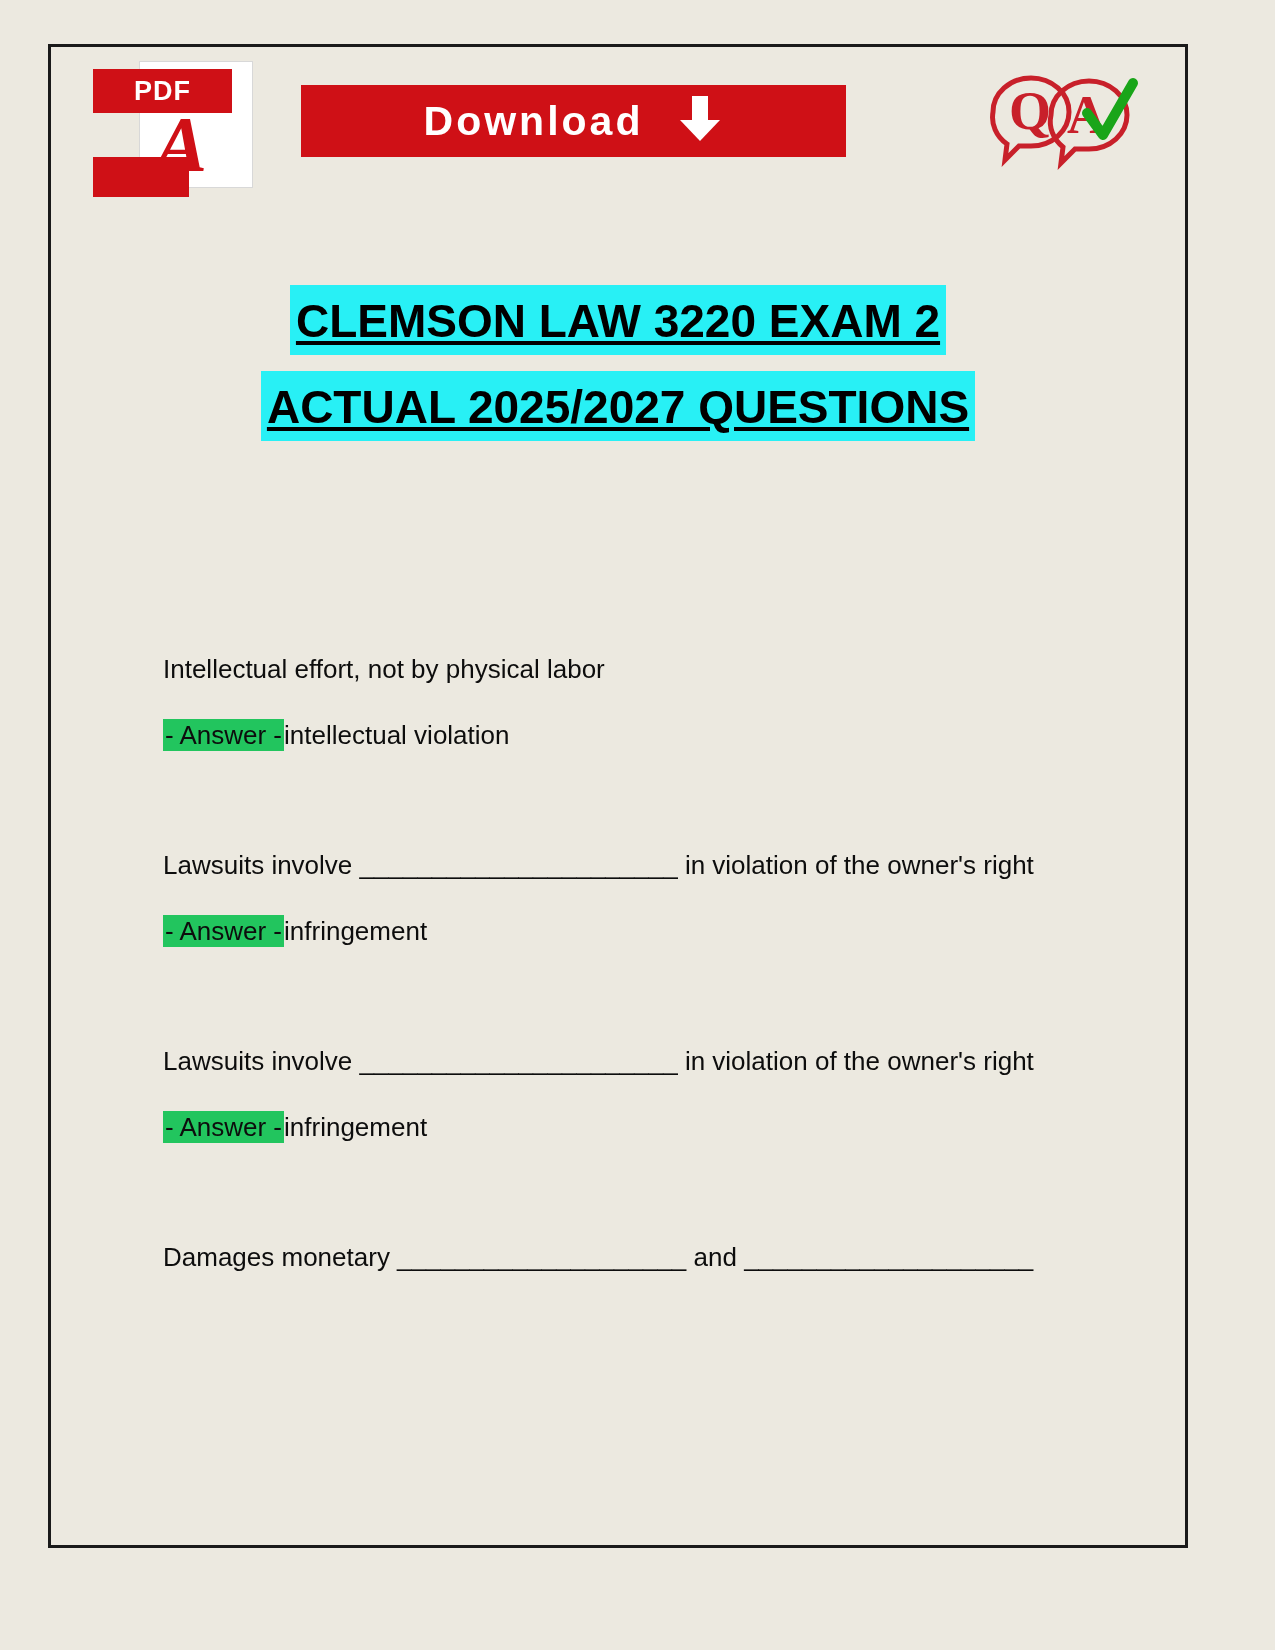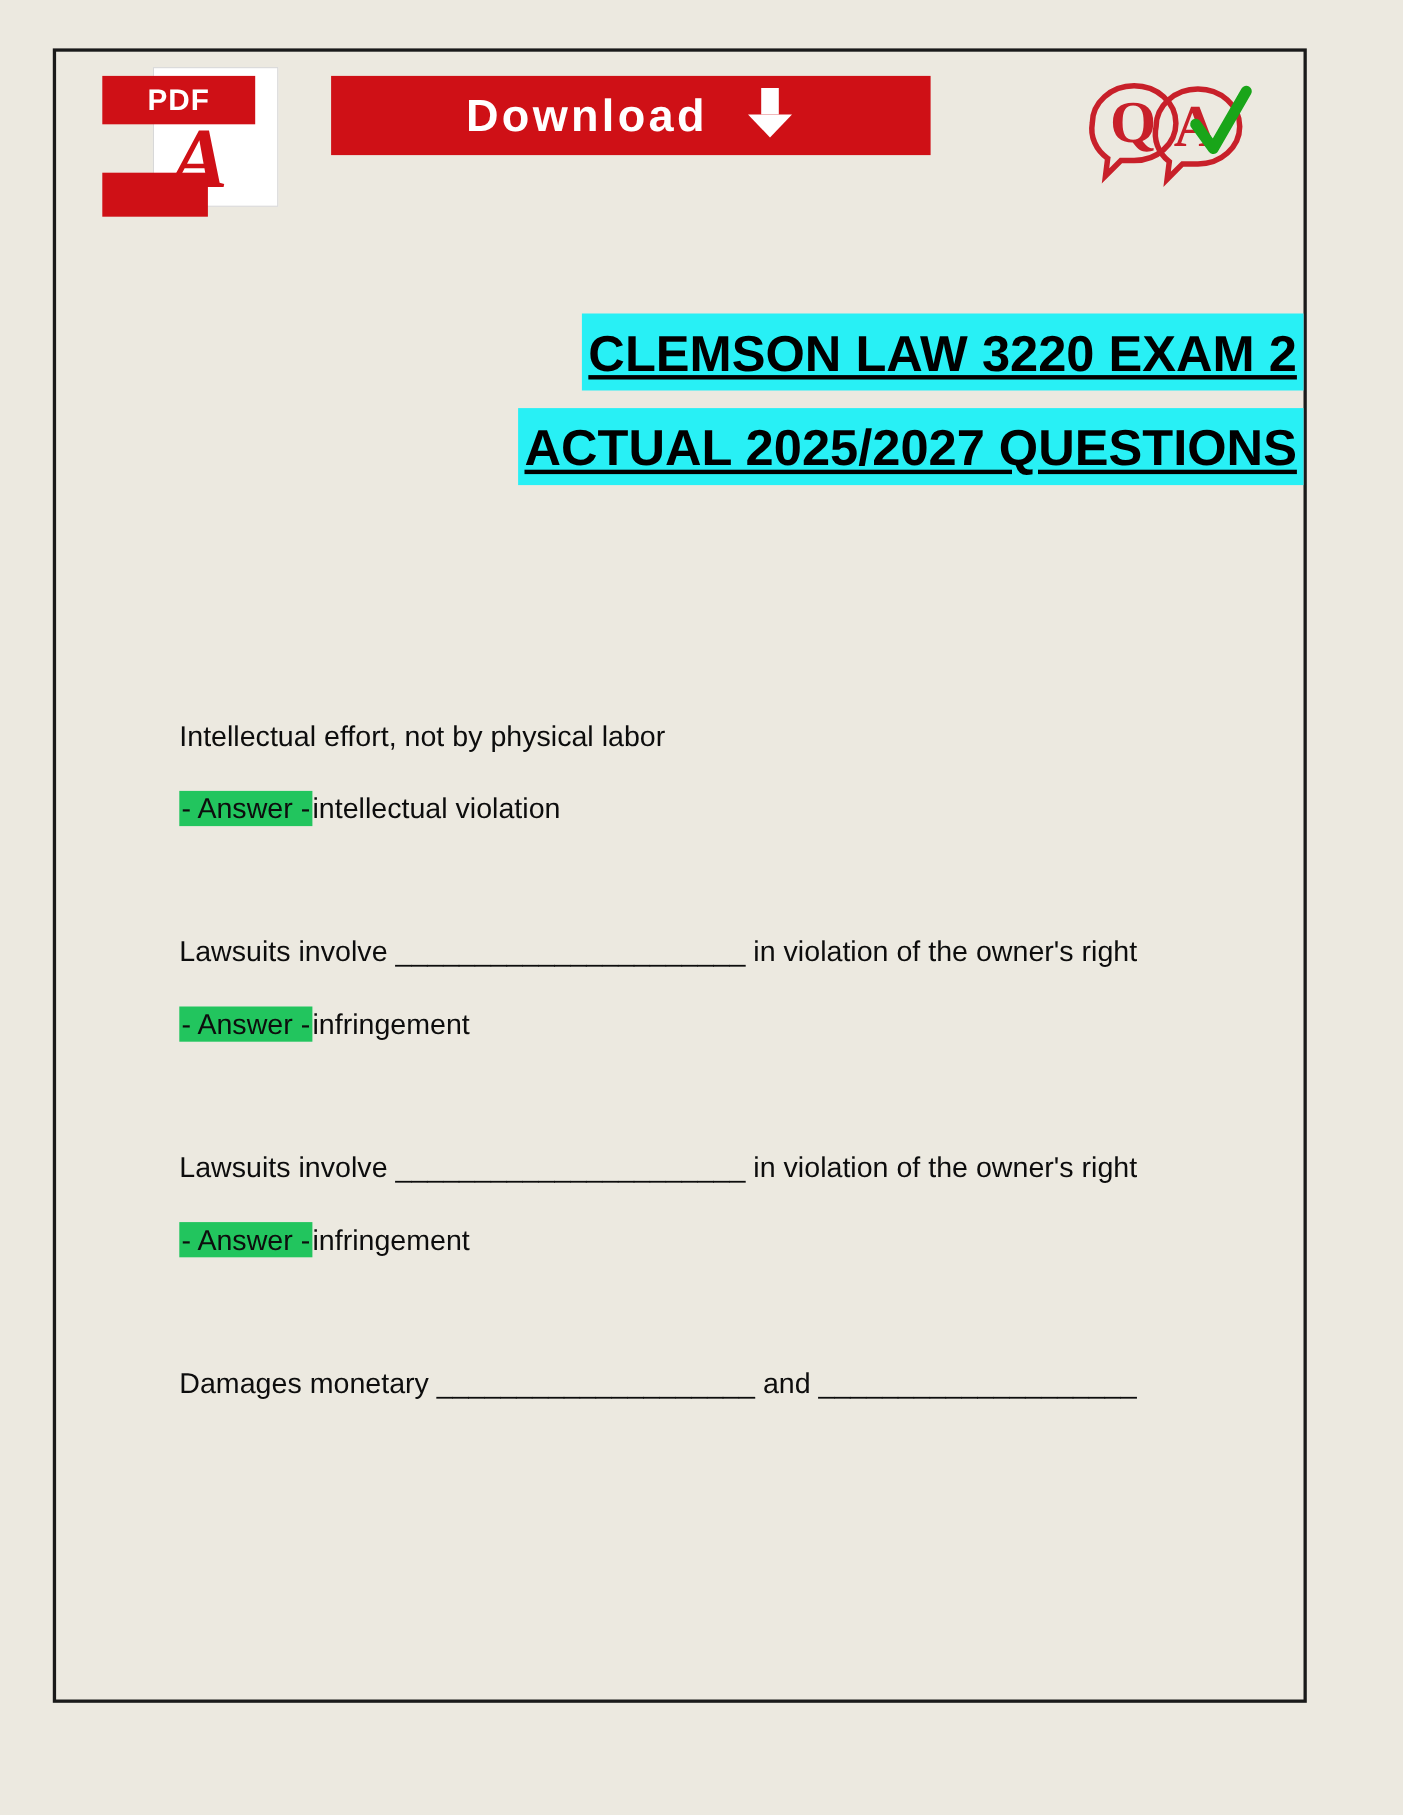--- a/index.html
+++ b/index.html
@@ -89,21 +89,21 @@
     font-size: 78px;
     color: #cf1016;
     font-family: "Liberation Serif", serif;
     font-style: italic;
     font-weight: bold;
     line-height: 78px;
   }
   .download-btn {
     position: absolute;
     left: 250px;
-    top: 22px;
+    top: 38px;
     width: 545px;
     height: 72px;
     background: #cf1016;
     display: flex;
     align-items: center;
     justify-content: center;
     gap: 34px;
   }
   .download-btn .label {
     color: #ffffff;
@@ -121,21 +121,21 @@
     top: 20px;
     width: 160px;
     height: 115px;
   }
   
   .title-block {
     position: absolute;
     left: 0;
     top: 230px;
     width: 100%;
-    text-align: right;
+    text-align: center;
   }
   .title-line {
     display: inline-block;
     background: #28f0f5;
     color: #000000;
     font-family: "Liberation Sans", sans-serif;
     font-weight: bold;
     font-size: 46px;
     line-height: 64px;
     padding: 4px 6px 2px 6px;

